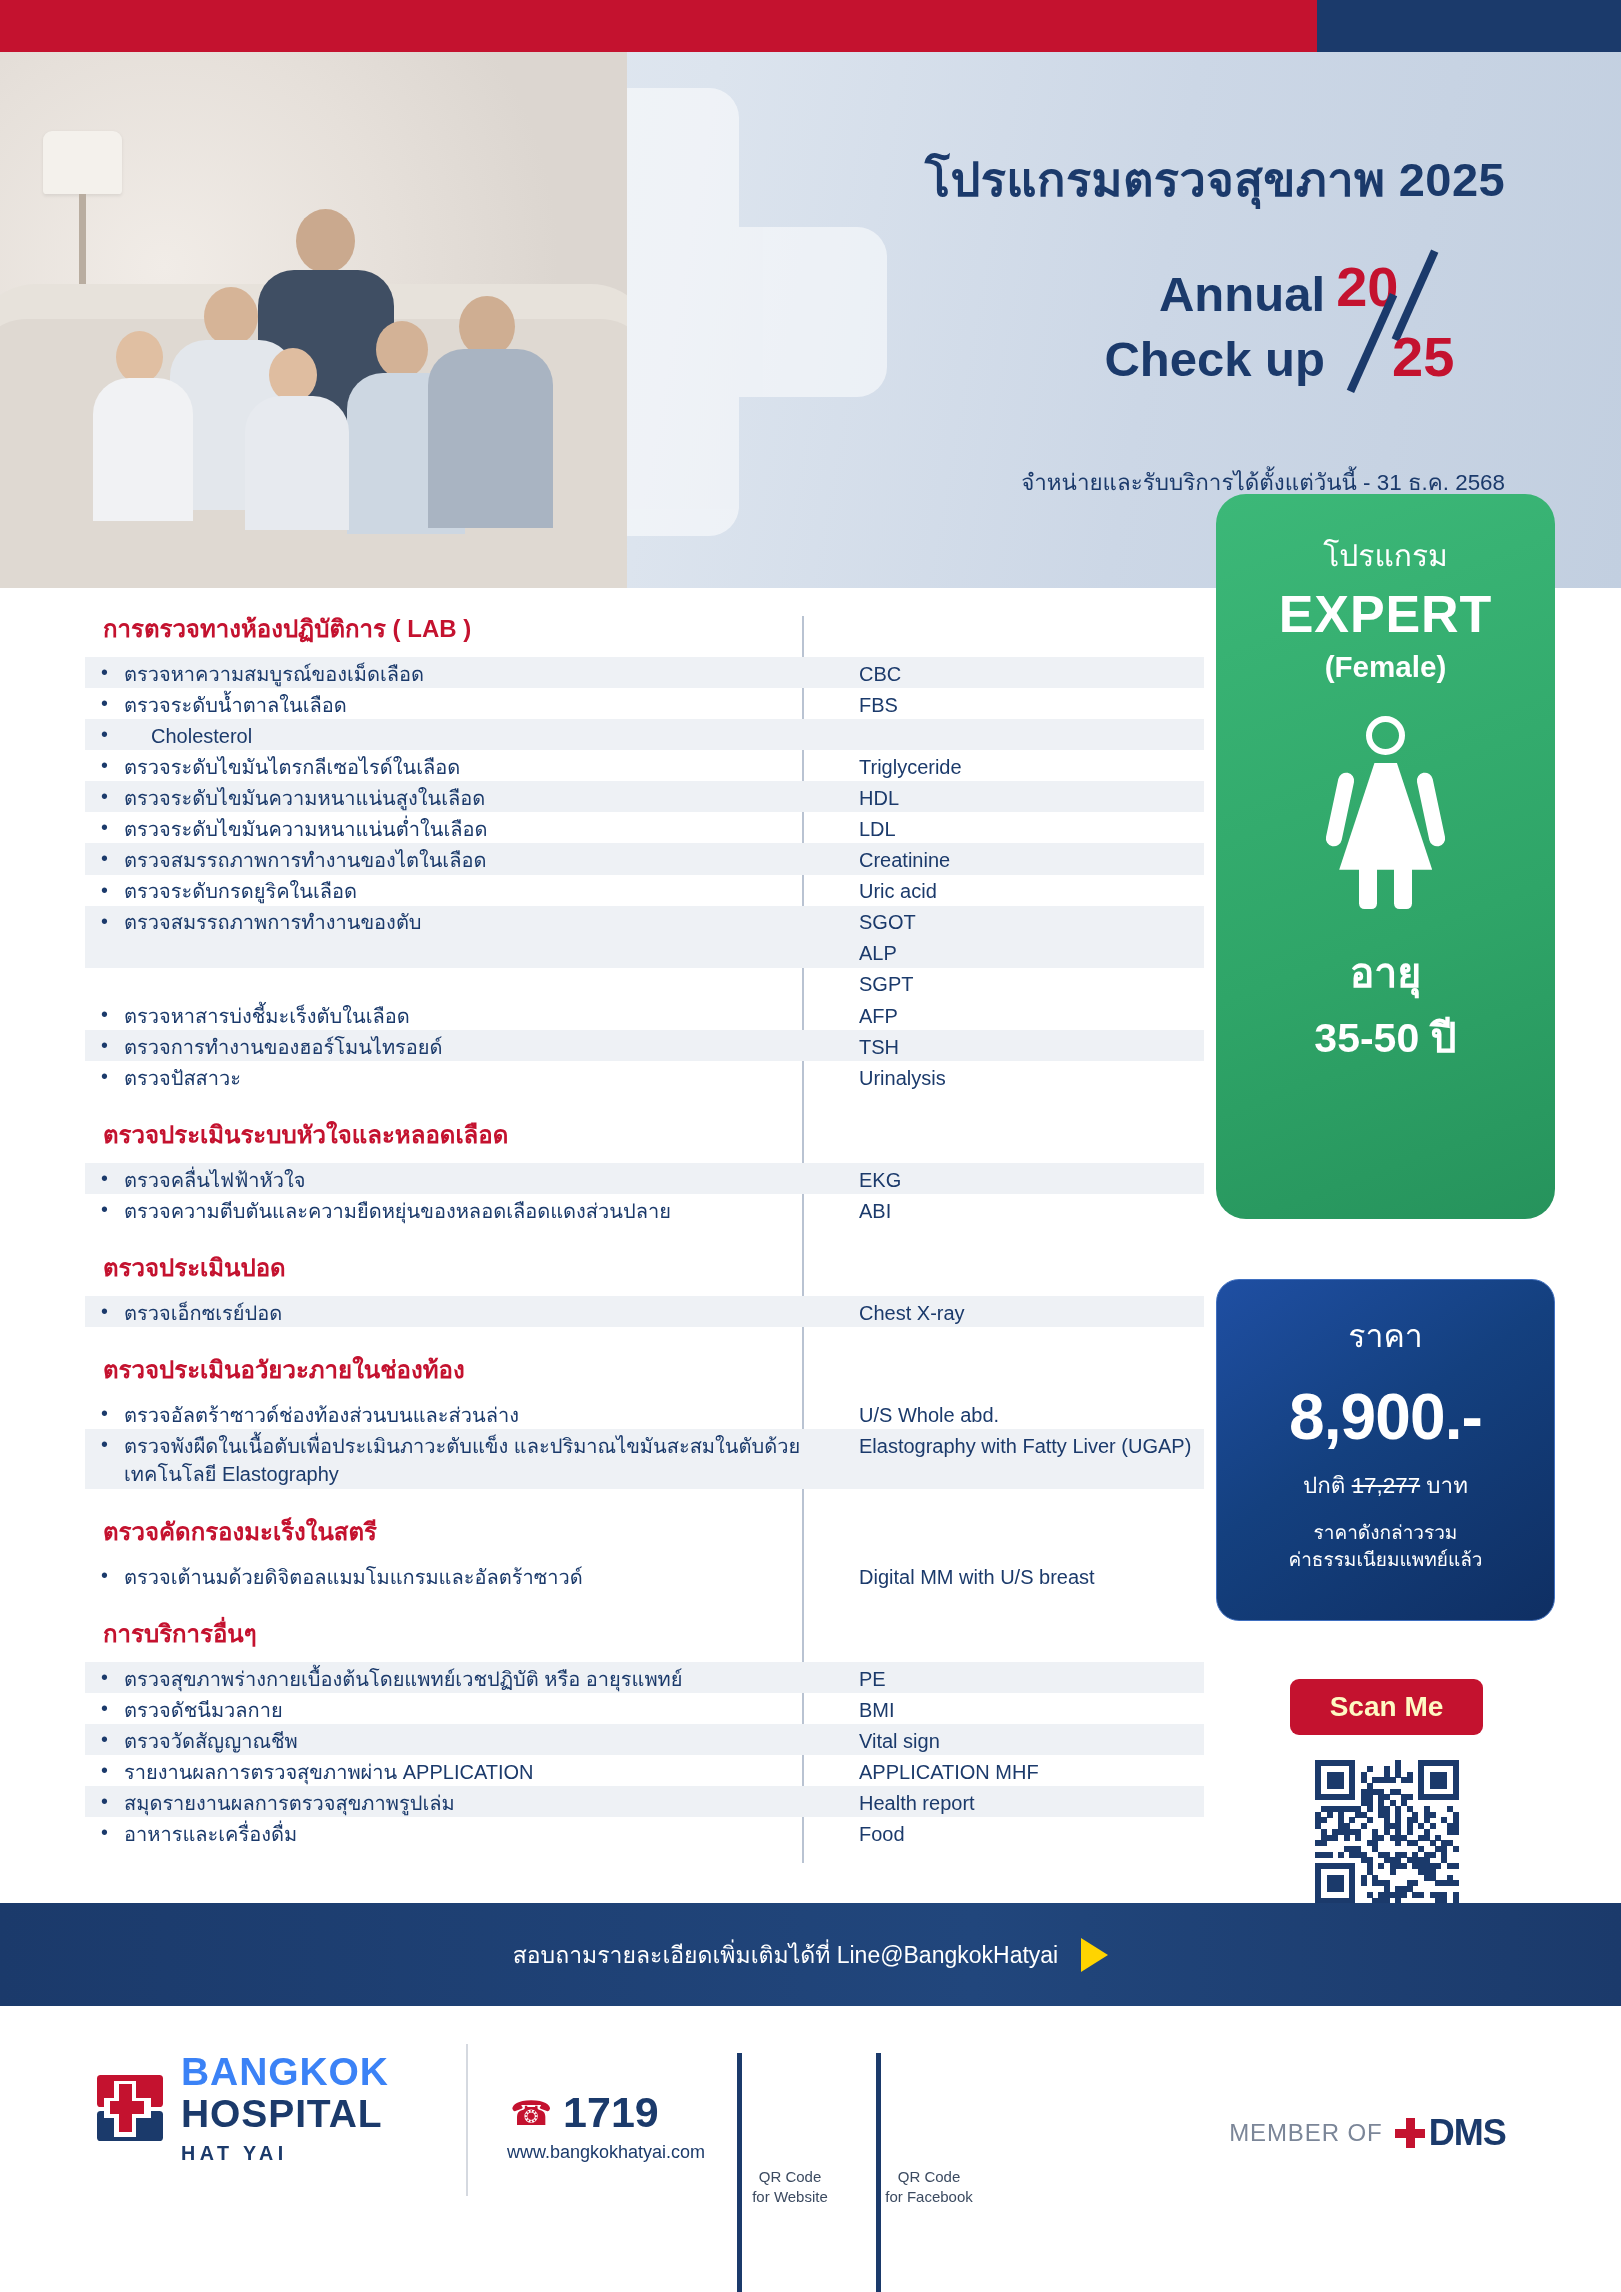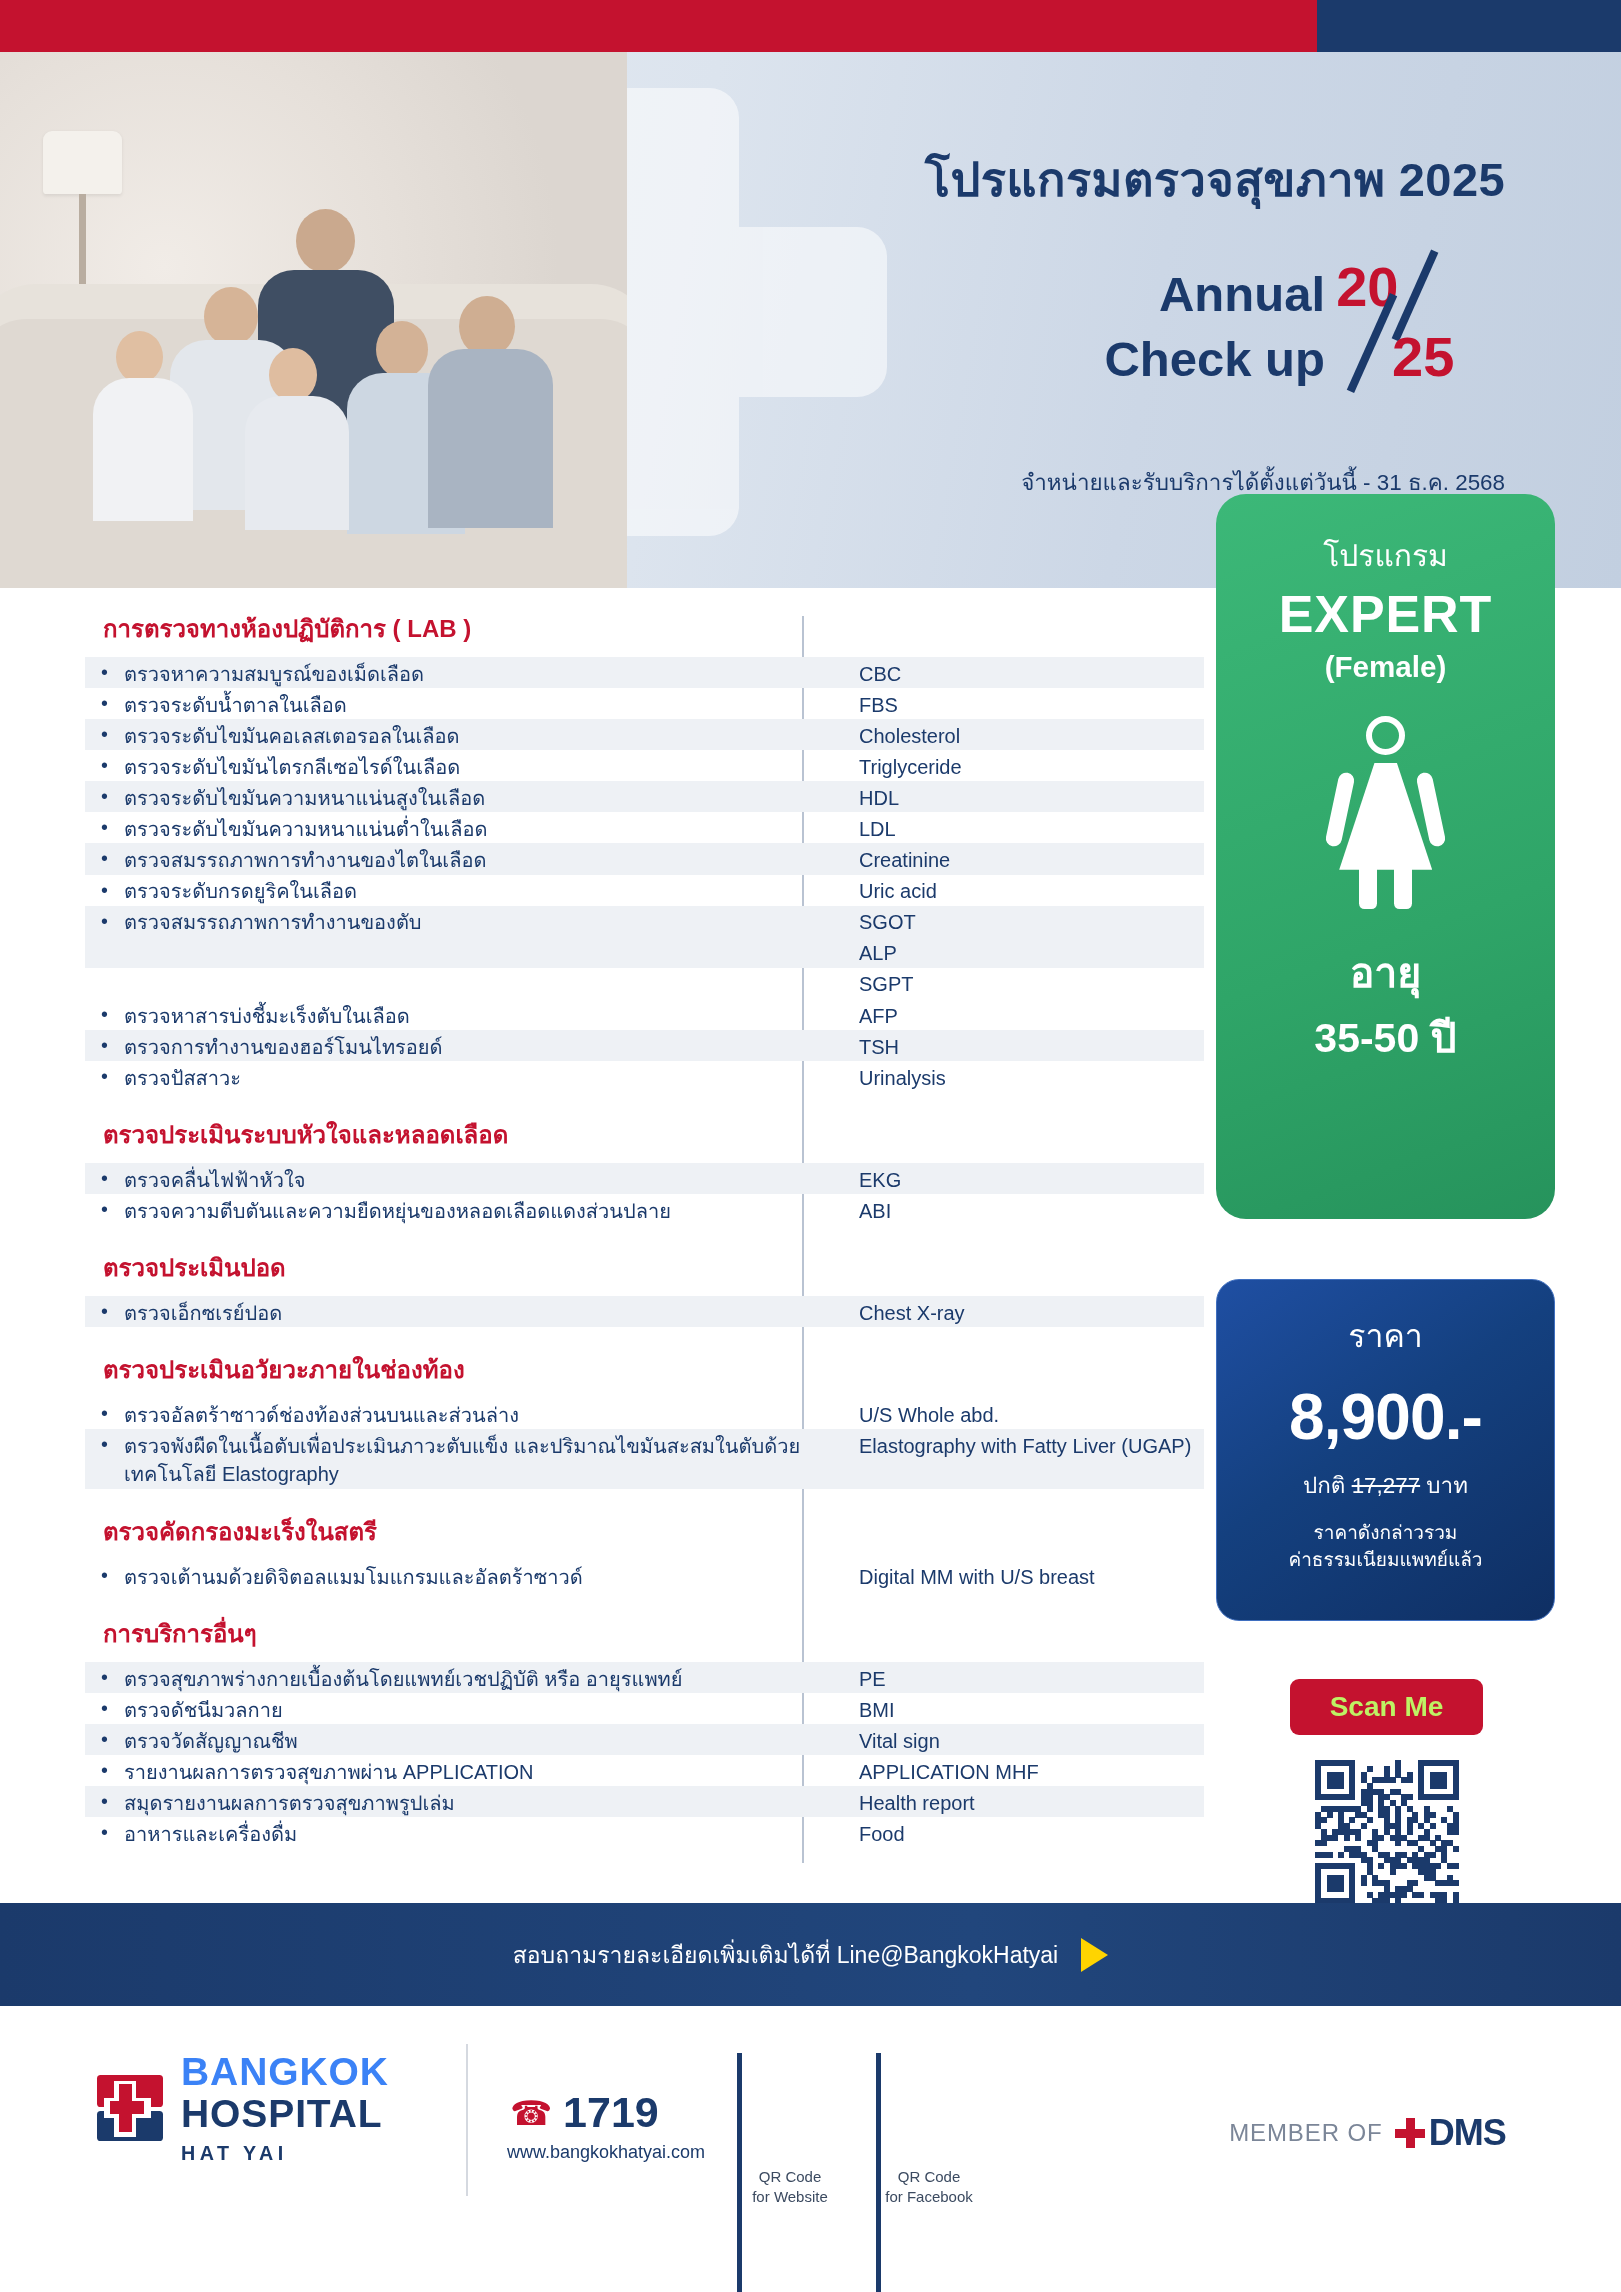--- a/index.html
+++ b/index.html
@@ -110,21 +110,21 @@
   }
   .price-card .pr-label{ font-size:32px; margin-top:30px; }
   .price-card .pr-value{ font-size:64px; font-weight:bold; margin-top:19px; letter-spacing:-0.9px; }
   .price-card .pr-old{ font-size:22.4px; margin-top:12.5px; }
   .price-card .pr-old s{ text-decoration:line-through; }
   .price-card .pr-note{ font-size:19px; line-height:1.45; margin-top:16px; }
 
   
   .scan-wrap{ position:absolute; left:1290px; top:1679px; width:193px; }
   .scan-btn{
-    width:193px; height:56px; background:#c4122f; color:#bef264; border-radius:9px;
+    width:193px; height:56px; background:#c4122f; color:#fef9c3; border-radius:9px;
     font-size:28px; font-weight:bold; display:flex; align-items:center; justify-content:center;
   }
   .qr-card{
     position:absolute; left:1288px; top:1751px; width:197px; height:193px;
     background:#fff; border-radius:7.2px; padding:9px 9px 3.6px;
     display:flex; flex-direction:column; align-items:center;
   }
   .qr { width:143px; height:143px; position:relative; background:#fff; }
   .qr .mod{ position:absolute; background:#1b3a6b; }
   .qr-label{ font-size:18px; color:#1b3a6b; margin-top:3.6px; }
@@ -231,21 +231,20 @@
       <div class="th">ตรวจหาความสมบูรณ์ของเม็ดเลือด</div>
       <div class="en">CBC</div>
     </div>
     <div class="row">
       <div class="bullet">•</div>
       <div class="th">ตรวจระดับน้ำตาลในเลือด</div>
       <div class="en">FBS</div>
     </div>
     <div class="row z">
       <div class="bullet">•</div>
-      <div class="th">ตรวจระดับไขมันคอเลสเตอรอลในเลือด</div>
       <div class="en">Cholesterol</div>
     </div>
     <div class="row">
       <div class="bullet">•</div>
       <div class="th">ตรวจระดับไขมันไตรกลีเซอไรด์ในเลือด</div>
       <div class="en">Triglyceride</div>
     </div>
     <div class="row z">
       <div class="bullet">•</div>
       <div class="th">ตรวจระดับไขมันความหนาแน่นสูงในเลือด</div>

